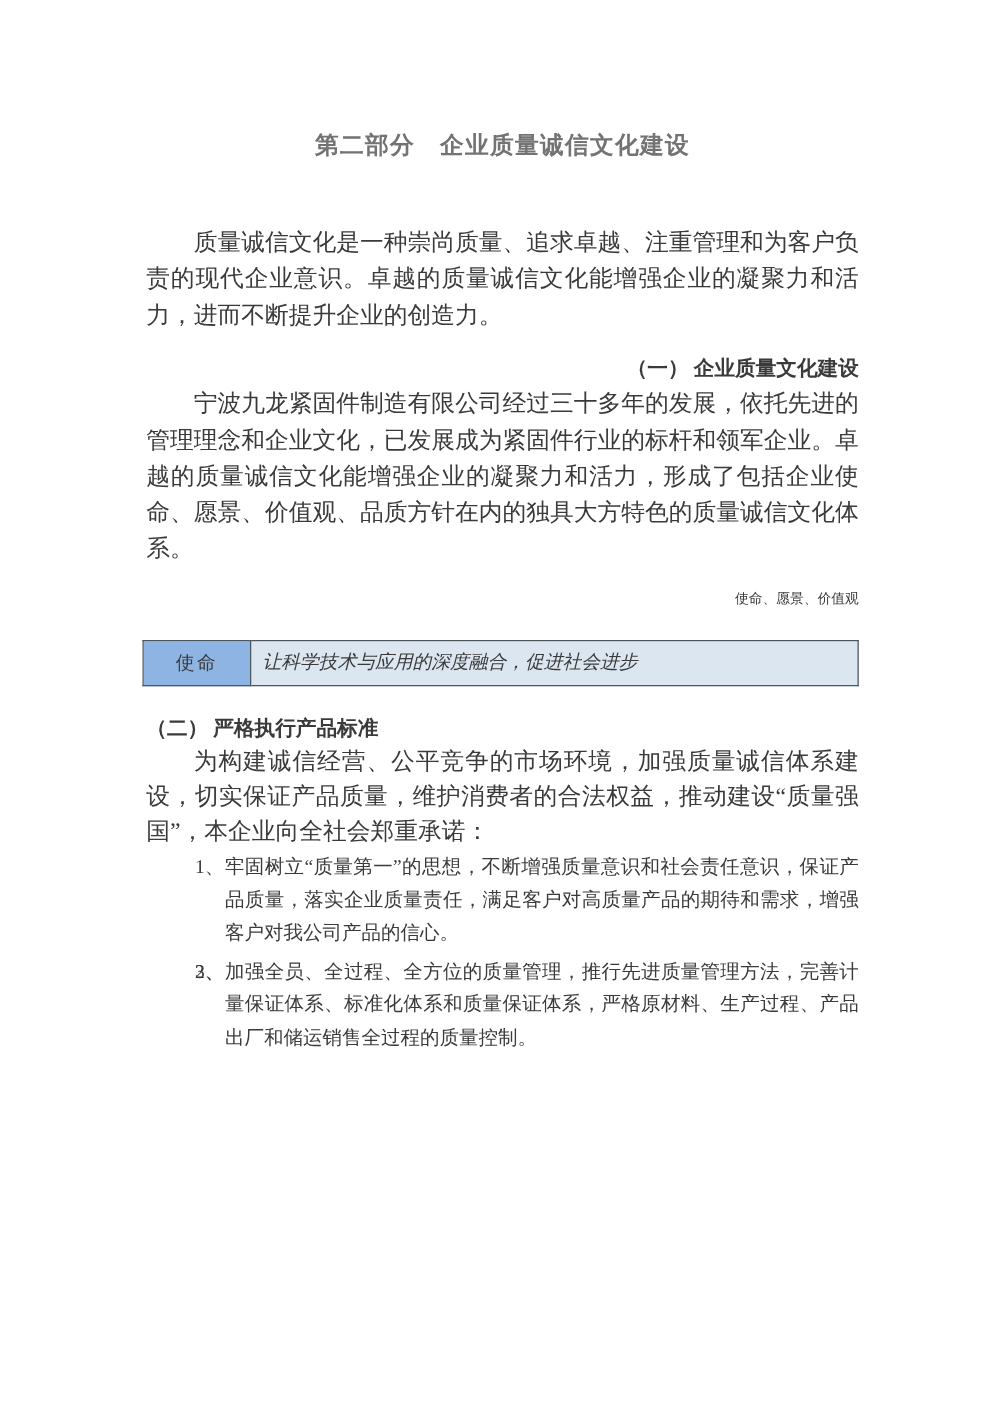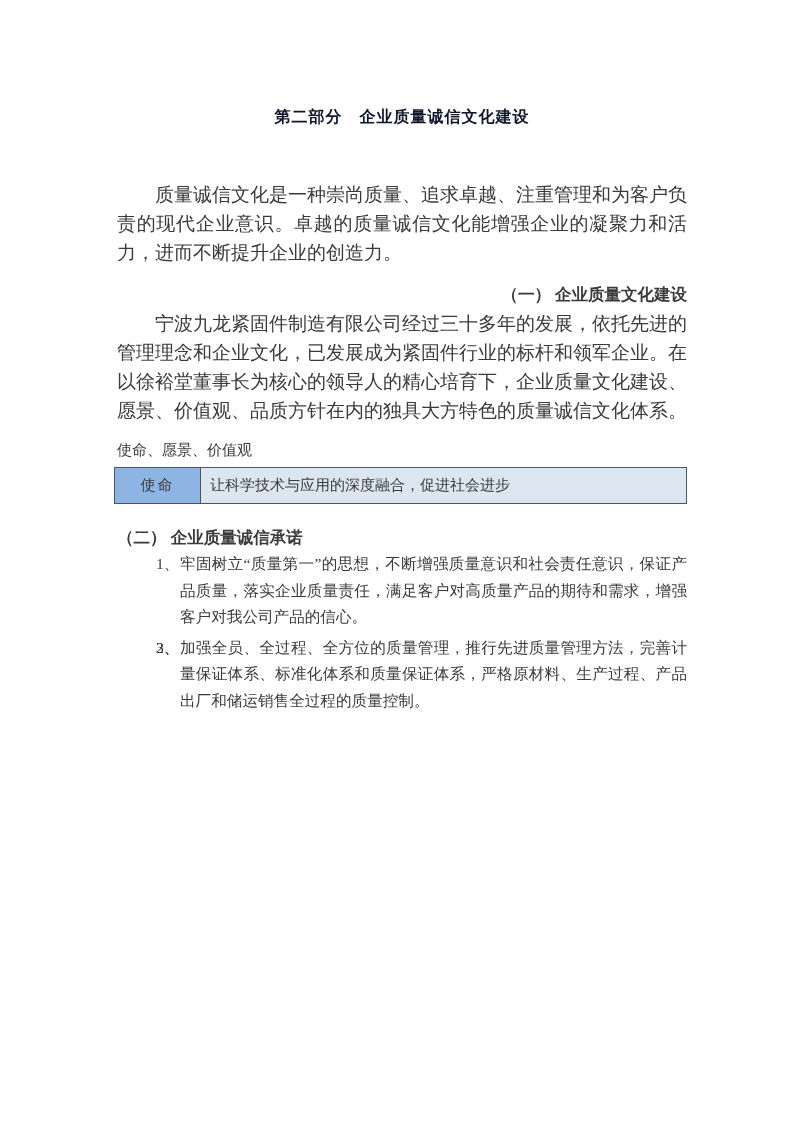--- a/index.html
+++ b/index.html
@@ -14,70 +14,71 @@
     width:800px;height:1132px;
     box-sizing:border-box;
     padding:104px 113px 0 117px;
     background:#ffffff;
     color:var(--text);
     font-family:"Liberation Serif","DejaVu Serif",serif;
     overflow:hidden;
   }
   .doc-title{
     margin:0;
-    font-size:16px;
+    font-size:19px;
     font-weight:700;
     line-height:26px;
     text-align:center;
     letter-spacing:1px;
-    color:#0f172a;
+    color:#737373;
   }
   .para{
     margin:0;
     font-size:19px;
     line-height:29px;
     text-align:justify;
     text-indent:2em;
   }
   .intro{margin-top:50px;}
   .heading{
     margin:0;
     font-size:16.5px;
     font-weight:700;
     line-height:24px;
   }
   .h-sec1{margin-top:16px;text-align:right;}
   .sec1-body{margin-top:2px;}
   .table-caption{
     margin-top:14px;
-    font-size:15px;
+    font-size:11px;
     line-height:22px;
-    text-align:left;
+    text-align:right;
   }
   .info-table{
     border-collapse:collapse;
-    margin-top:6px;
+    margin-top:22px;
     margin-left:-3px;
     width:573px;
     table-layout:fixed;
     font-size:15px;
   }
   .info-table td{
     border:1px solid var(--table-border);
     vertical-align:middle;
   }
   .info-table td.label{
     width:83px;
     background:var(--table-label-bg);
     text-align:center;
     letter-spacing:2px;
   }
   .info-table td.value{
     background:var(--table-cell-bg);
     padding:2px 8px 2px 9px;
+    font-style:italic;
   }
   tr.r1{height:36px;}
   tr.r2{height:31px;}
   tr.r3{height:34px;}
   tr.r4{height:65px;}
   .vline{line-height:27px;}
   .h-sec2{margin-top:22px;}
   .sec2-body{margin-top:1px;line-height:28px;}
   .commitments{
     list-style:none;
@@ -102,37 +103,38 @@
 <body>
 
 <div class="page">
 
   <h1 class="doc-title">第二部分　企业质量诚信文化建设</h1>
 
   <p class="para intro">质量诚信文化是一种崇尚质量、追求卓越、注重管理和为客户负责的现代企业意识。卓越的质量诚信文化能增强企业的凝聚力和活力，进而不断提升企业的创造力。</p>
 
   <h2 class="heading h-sec1">（一） 企业质量文化建设</h2>
 
-  <p class="para sec1-body">宁波九龙紧固件制造有限公司经过三十多年的发展，依托先进的管理理念和企业文化，已发展成为紧固件行业的标杆和领军企业。在以徐裕堂董事长为核心的领导人的精心培育下，企业质量文化建设、愿景、价值观、品质方针在内的独具大方特色的质量诚信文化体系。</p>
+  <p class="para sec1-body">宁波九龙紧固件制造有限公司经过三十多年的发展，依托先进的管理理念和企业文化，已发展成为紧固件行业的标杆和领军企业。卓越的质量诚信文化能增强企业的凝聚力和活力，形成了包括企业使命、愿景、价值观、品质方针在内的独具大方特色的质量诚信文化体系。</p>
 
   <div class="table-caption">使命、愿景、价值观</div>
 
   <table class="info-table">
     <tbody>
       <tr class="r1">
         <td class="label">使命</td>
         <td class="value">
           <div class="vline">让科学技术与应用的深度融合，促进社会进步</div>
         </td>
       </tr>
     </tbody>
   </table>
 
-  <h2 class="heading h-sec2">（二） 企业质量诚信承诺</h2>
+  <h2 class="heading h-sec2">（二） 严格执行产品标准</h2>
 
+  <p class="para sec2-body">为构建诚信经营、公平竞争的市场环境，加强质量诚信体系建设，切实保证产品质量，维护消费者的合法权益，推动建设“质量强国”，本企业向全社会郑重承诺：</p>
 
   <ol class="commitments">
     <li class="list-item">
       <span class="marker">1、</span>
       <span class="item-text">牢固树立“质量第一”的思想，不断增强质量意识和社会责任意识，保证产品质量，落实企业质量责任，满足客户对高质量产品的期待和需求，增强客户对我公司产品的信心。</span>
     </li>
     <li class="list-item">
       <span class="marker">2、</span>
     </li>
     <li class="list-item">

